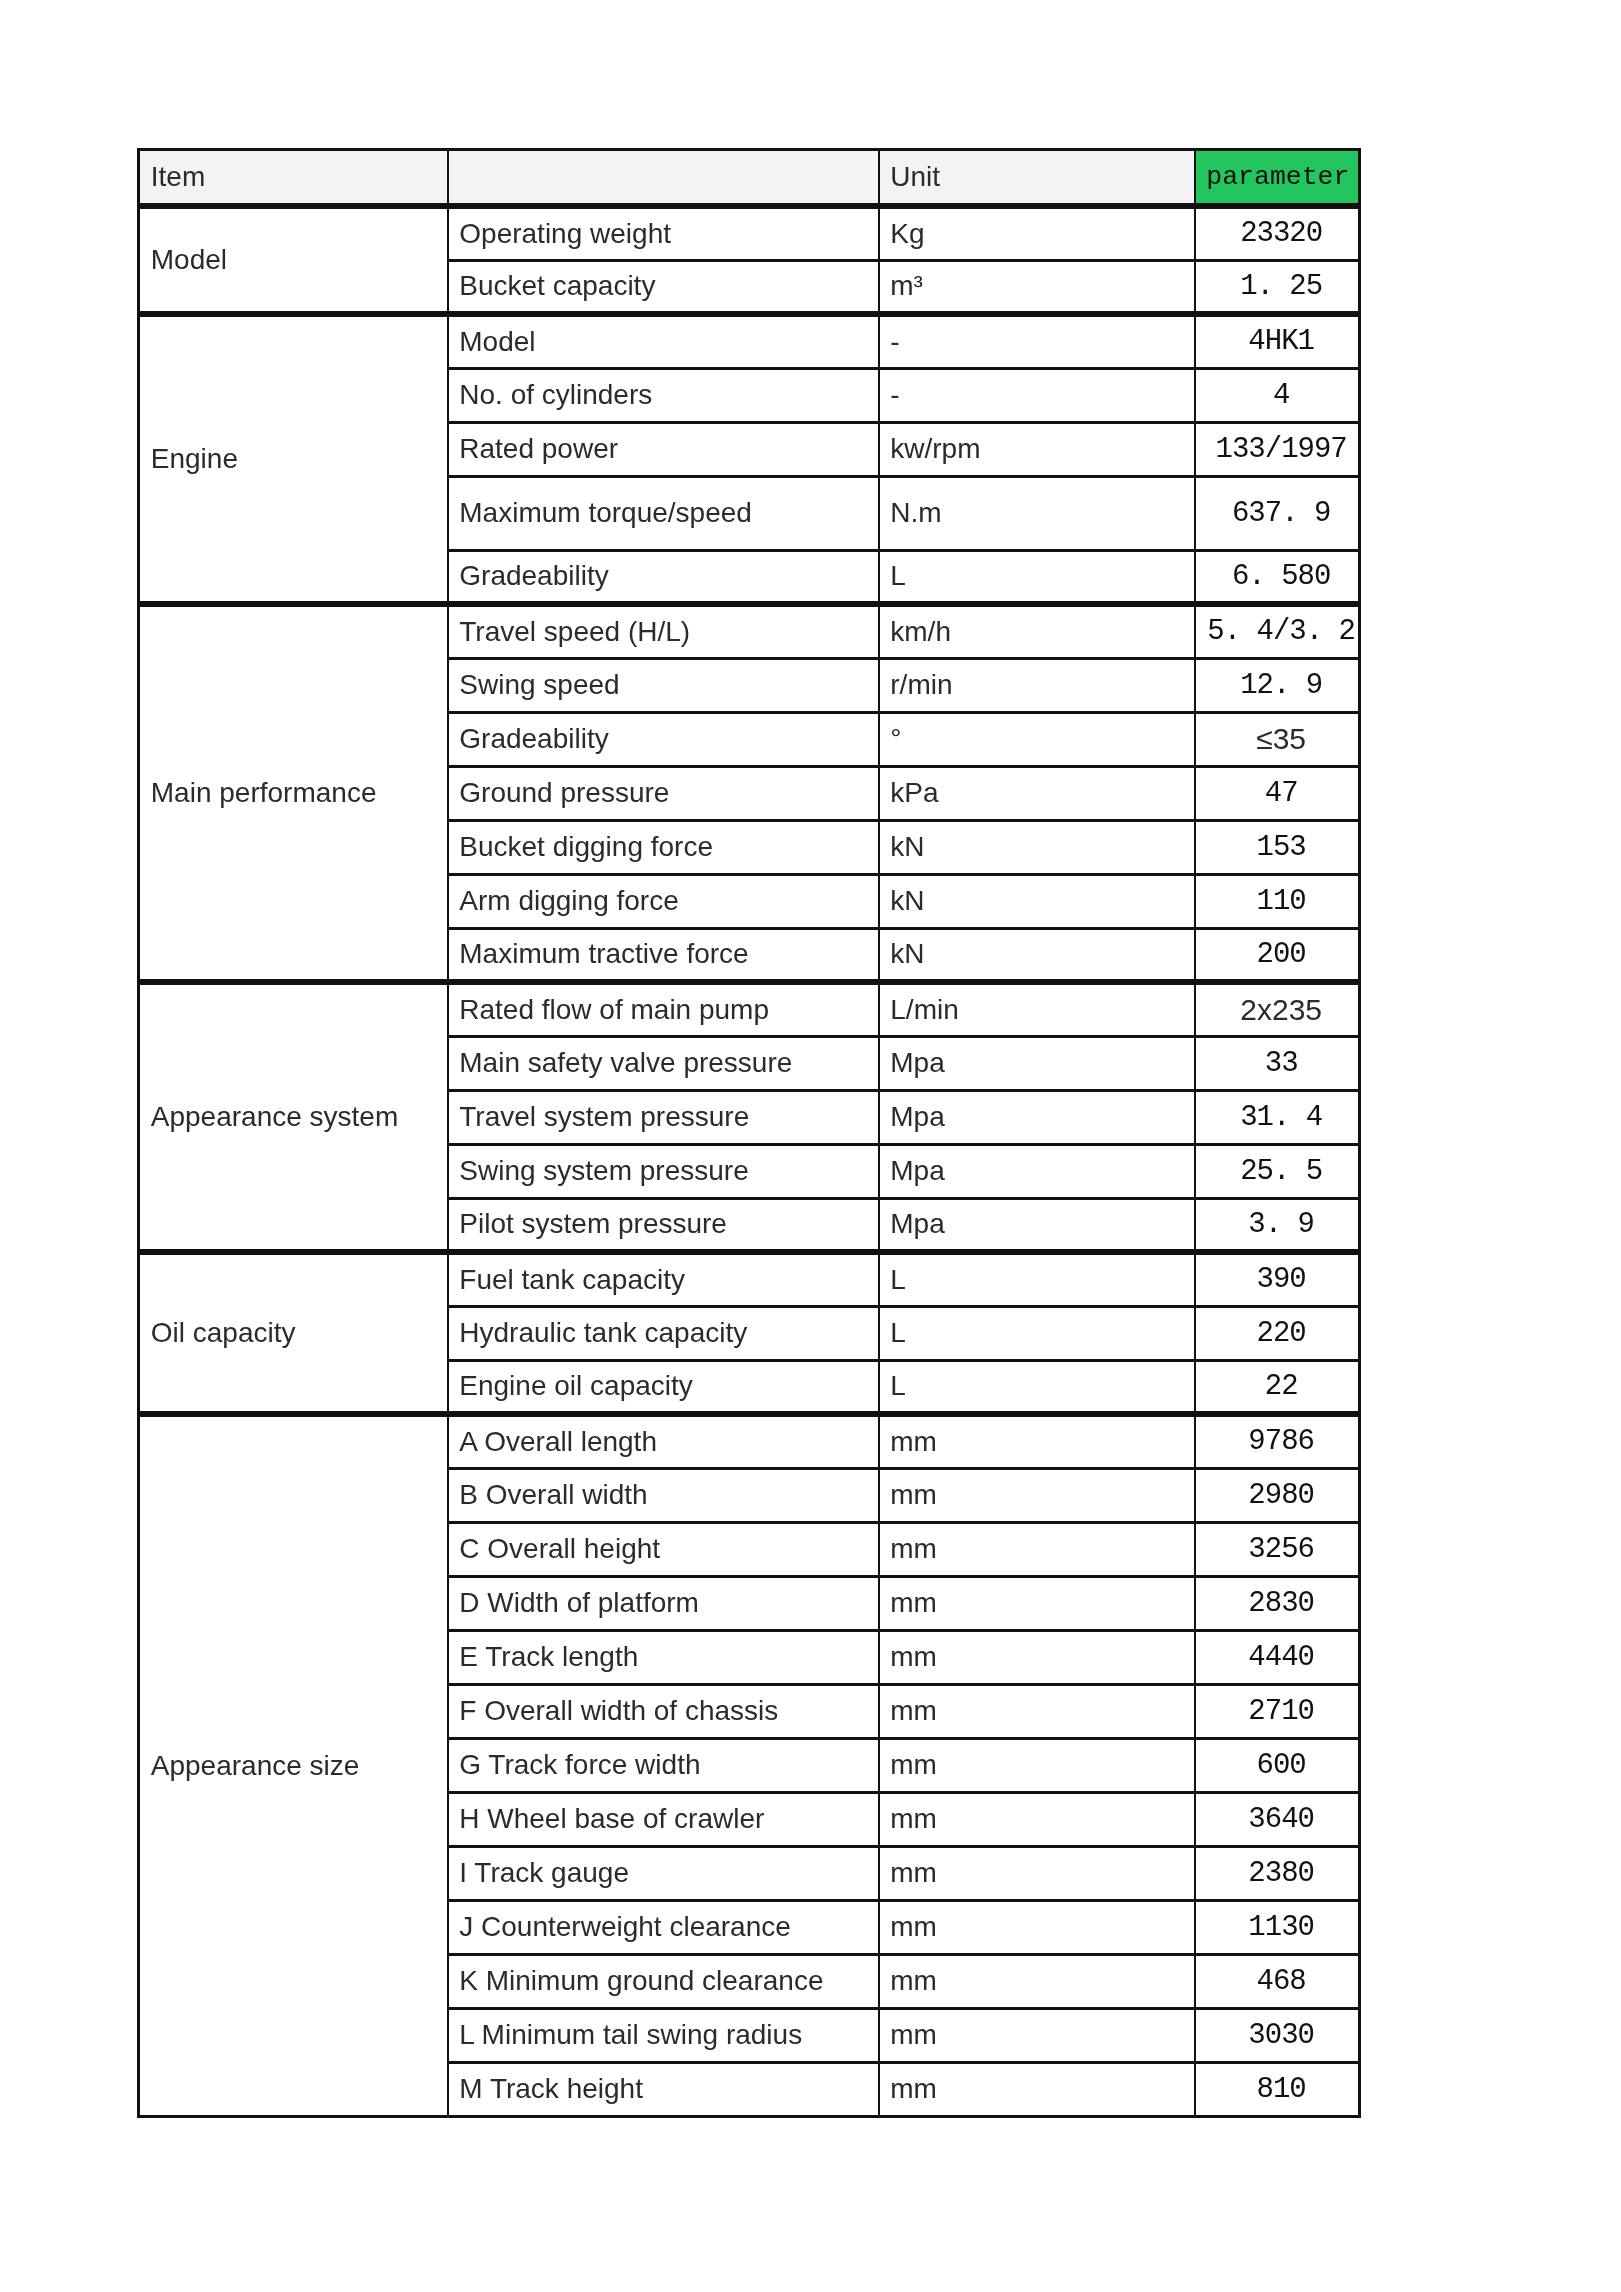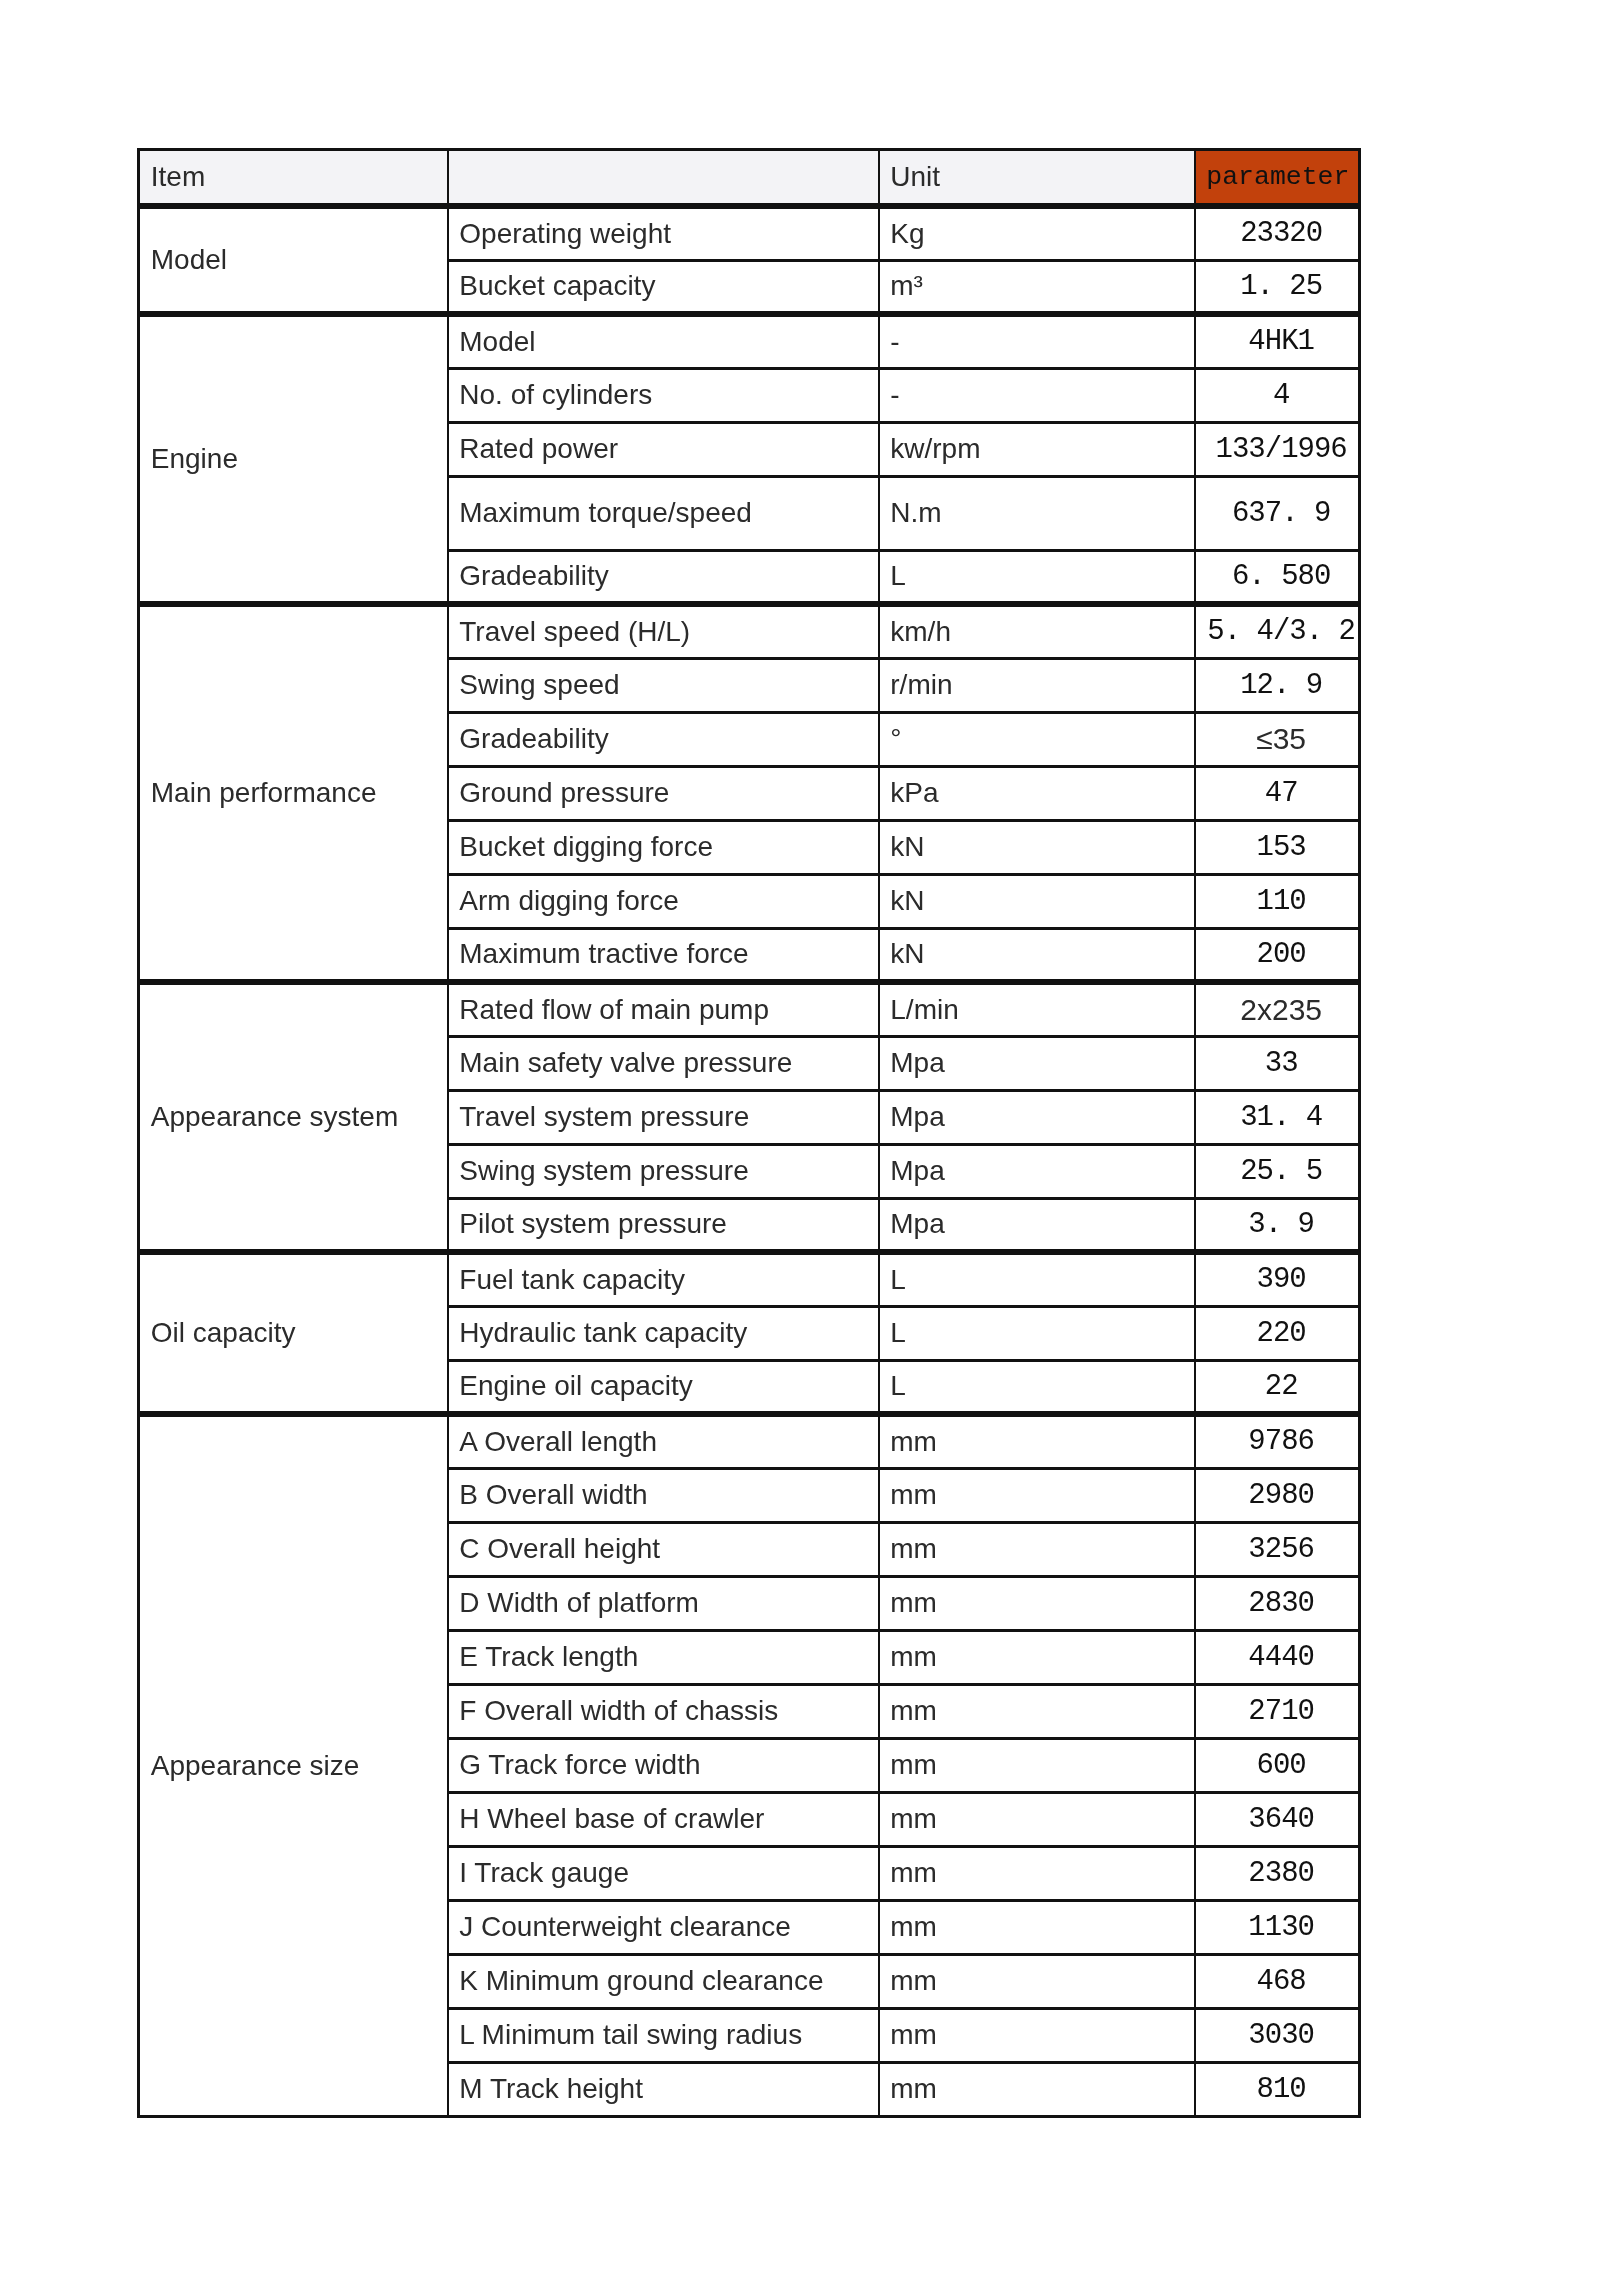--- a/index.html
+++ b/index.html
@@ -45,21 +45,21 @@
   .spec-table { border: 3.9px solid #111111; }
 
   .spec-table thead th {
     height: 52px;
     background: #f3f3f6;
     font-weight: normal;
     font-size: 28px;
     color: #2b2b2b;
   }
   .spec-table thead th.param-head {
-    background: #c2410c;
+    background: #22c55e;
     font-family: "Liberation Mono", "DejaVu Sans Mono", monospace;
     font-size: 26.5px;
     color: #111111;
   }
 
   .spec-table tbody tr { height: 54px; }
   .spec-table tbody tr.tall { height: 74px; }
   .spec-table tbody tr.section-start td { border-top: 6.9px solid #111111; }
 
   td.section-cell {
@@ -125,21 +125,21 @@
           <td class="value-cell">4HK1</td>
         </tr>
         <tr>
           <td class="label-cell">No. of cylinders</td>
           <td class="unit-cell">-</td>
           <td class="value-cell">4</td>
         </tr>
         <tr>
           <td class="label-cell">Rated power</td>
           <td class="unit-cell">kw/rpm</td>
-          <td class="value-cell">133/1996</td>
+          <td class="value-cell">133/1997</td>
         </tr>
         <tr class="tall">
           <td class="label-cell">Maximum torque/speed</td>
           <td class="unit-cell">N.m</td>
           <td class="value-cell">637. 9</td>
         </tr>
         <tr>
           <td class="label-cell">Gradeability</td>
           <td class="unit-cell">L</td>
           <td class="value-cell">6. 580</td>

